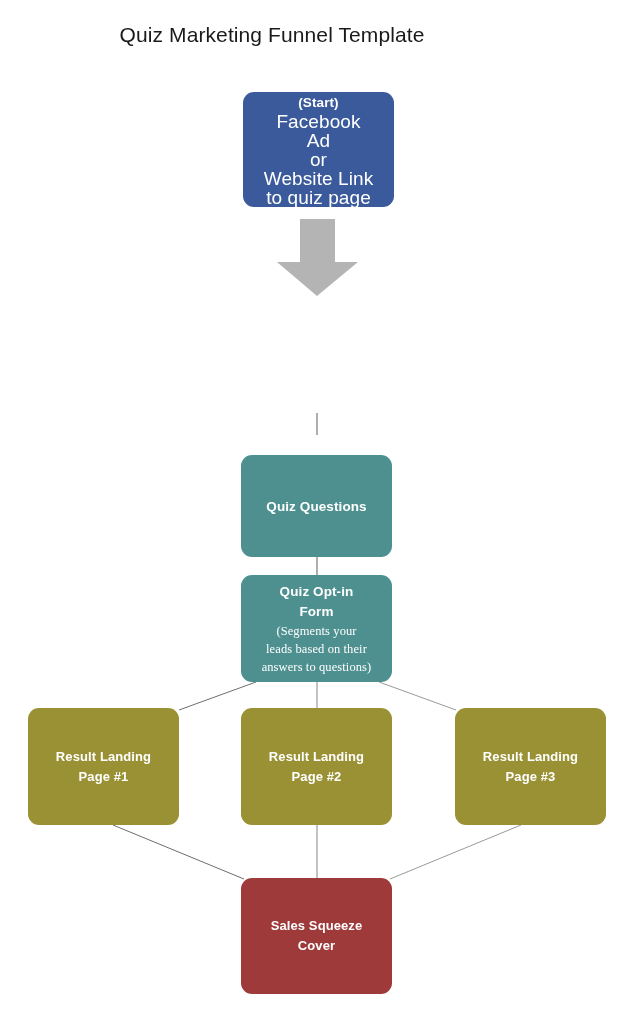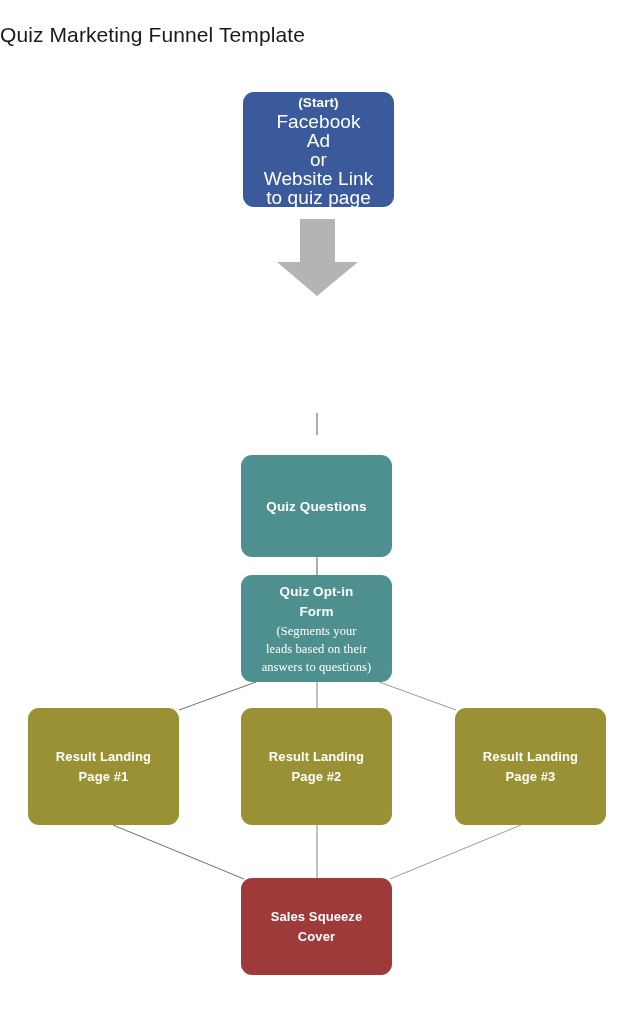--- a/index.html
+++ b/index.html
@@ -22,21 +22,21 @@
     top: 0;
     width: 635px;
     height: 1024px;
   }
 
   #page-title {
     position: absolute;
     left: 0;
     top: 22px;
     width: 544px;
-    text-align: left;
+    text-align: center;
     font-size: 21px;
     font-weight: 400;
     color: #1a1a1a;
     letter-spacing: 0.1px;
     line-height: 26px;
   }
 
   .connector-layer {
     position: absolute;
     left: 0;
@@ -104,21 +104,21 @@
     left: 241px; top: 708px; width: 151px; height: 117px;
     background: #9a9134;
   }
   #node-result-3 {
     left: 455px; top: 708px; width: 151px; height: 117px;
     background: #9a9134;
   }
   .node.result .ttl { font-size: 13px; line-height: 20px; }
 
   #node-squeeze {
-    left: 241px; top: 878px; width: 151px; height: 97px;
+    left: 241px; top: 878px; width: 151px; height: 116px;
     background: #9e3a3a;
   }
   #node-squeeze .ttl { font-size: 13px; line-height: 20px; }
 </style>
 </head>
 <body>
 
 <div id="diagram-canvas">
 
   <div id="page-title">Quiz Marketing Funnel Template</div>

